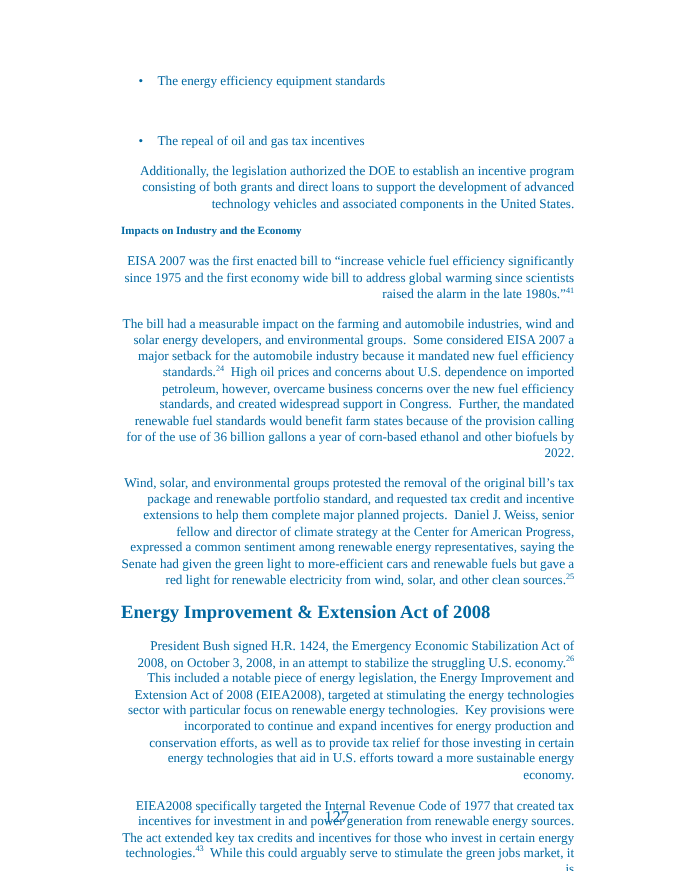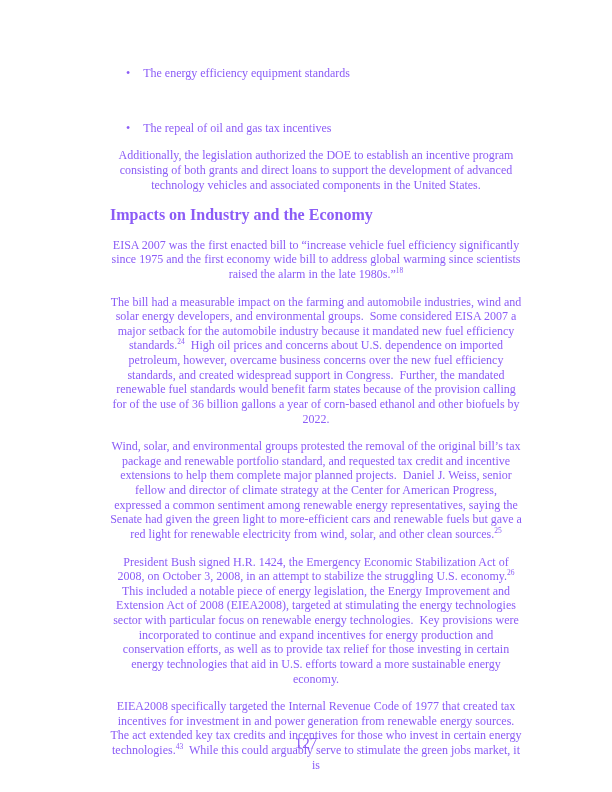--- a/index.html
+++ b/index.html
@@ -10,21 +10,21 @@
   .page {
     position: relative;
     width: 612px;
     height: 792px;
     background: #ffffff;
     box-sizing: border-box;
     padding: 66px 90px 0 110px;
     font-family: "Liberation Serif", "DejaVu Serif", serif;
     font-size: 12px;
     line-height: 1.22;
-    color: #8b5cf6;
+    color: #0369a1;
     overflow: hidden;
   }
   .bullet-list {
     list-style: none;
     margin: 0 0 13px 0;
     padding: 0 0 0 16px;
   }
   .bullet-item {
     margin: 0 0 14px 0;
   }
@@ -32,24 +32,24 @@
     margin-bottom: 0;
     margin-top: 40px;
   }
   .dot {
     display: inline-block;
     margin-right: 13px;
   }
   .para {
     margin: 0 0 13px 0;
     white-space: pre-wrap;
-    text-align: center;
+    text-align: right;
   }
   .subheading {
-    font-size: 16px;
+    font-size: 10px;
     font-weight: bold;
     margin: 0 0 13px 0;
   }
   .heading {
     font-size: 17px;
     font-weight: bold;
     margin: 2px 0 12px 0;
   }
   sup {
     font-size: 7.5px;
@@ -72,26 +72,27 @@
 
   <ul class="bullet-list">
     <li class="bullet-item"><span class="dot">•</span><span>The energy efficiency equipment standards</span></li>
     <li class="bullet-item"><span class="dot">•</span><span>The repeal of oil and gas tax incentives</span></li>
   </ul>
 
   <p class="para"><span>Additionally, the legislation authorized the DOE to establish an incentive program consisting of both grants and direct loans to support the development of advanced technology vehicles and associated components in the United States.</span></p>
 
   <h3 class="subheading">Impacts on Industry and the Economy</h3>
 
-  <p class="para"><span>EISA 2007 was the first enacted bill to “increase vehicle fuel efficiency significantly since 1975 and the first economy wide bill to address global warming since scientists raised the alarm in the late 1980s.”</span><sup>18</sup></p>
+  <p class="para"><span>EISA 2007 was the first enacted bill to “increase vehicle fuel efficiency significantly since 1975 and the first economy wide bill to address global warming since scientists raised the alarm in the late 1980s.”</span><sup>41</sup></p>
 
   <p class="para"><span>The bill had a measurable impact on the farming and automobile industries, wind and solar energy developers, and environmental groups.  Some considered EISA 2007 a major setback for the automobile industry because it mandated new fuel efficiency standards.</span><sup>24</sup><span>  High oil prices and concerns about U.S. dependence on imported petroleum, however, overcame business concerns over the new fuel efficiency standards, and created widespread support in Congress.  Further, the mandated renewable fuel standards would benefit farm states because of the provision calling for of the use of 36 billion gallons a year of corn-based ethanol and other biofuels by 2022.</span></p>
 
   <p class="para"><span>Wind, solar, and environmental groups protested the removal of the original bill’s tax package and renewable portfolio standard, and requested tax credit and incentive extensions to help them complete major planned projects.  Daniel J. Weiss, senior fellow and director of climate strategy at the Center for American Progress, expressed a common sentiment among renewable energy representatives, saying the Senate had given the green light to more-efficient cars and renewable fuels but gave a red light for renewable electricity from wind, solar, and other clean sources.</span><sup>25</sup></p>
 
+  <h2 class="heading">Energy Improvement &amp; Extension Act of 2008</h2>
 
   <p class="para"><span>President Bush signed H.R. 1424, the Emergency Economic Stabilization Act of 2008, on October 3, 2008, in an attempt to stabilize the struggling U.S. economy.</span><sup>26</sup><span>  This included a notable piece of energy legislation, the Energy Improvement and Extension Act of 2008 (EIEA2008), targeted at stimulating the energy technologies sector with particular focus on renewable energy technologies.  Key provisions were incorporated to continue and expand incentives for energy production and conservation efforts, as well as to provide tax relief for those investing in certain energy technologies that aid in U.S. efforts toward a more sustainable energy economy.</span></p>
 
   <p class="para"><span>EIEA2008 specifically targeted the Internal Revenue Code of 1977 that created tax incentives for investment in and power generation from renewable energy sources.  The act extended key tax credits and incentives for those who invest in certain energy technologies.</span><sup>43</sup><span>  While this could arguably serve to stimulate the green jobs market, it is</span></p>
 
   <div class="page-number">127</div>
 
 </div>
 
 </body></html>

